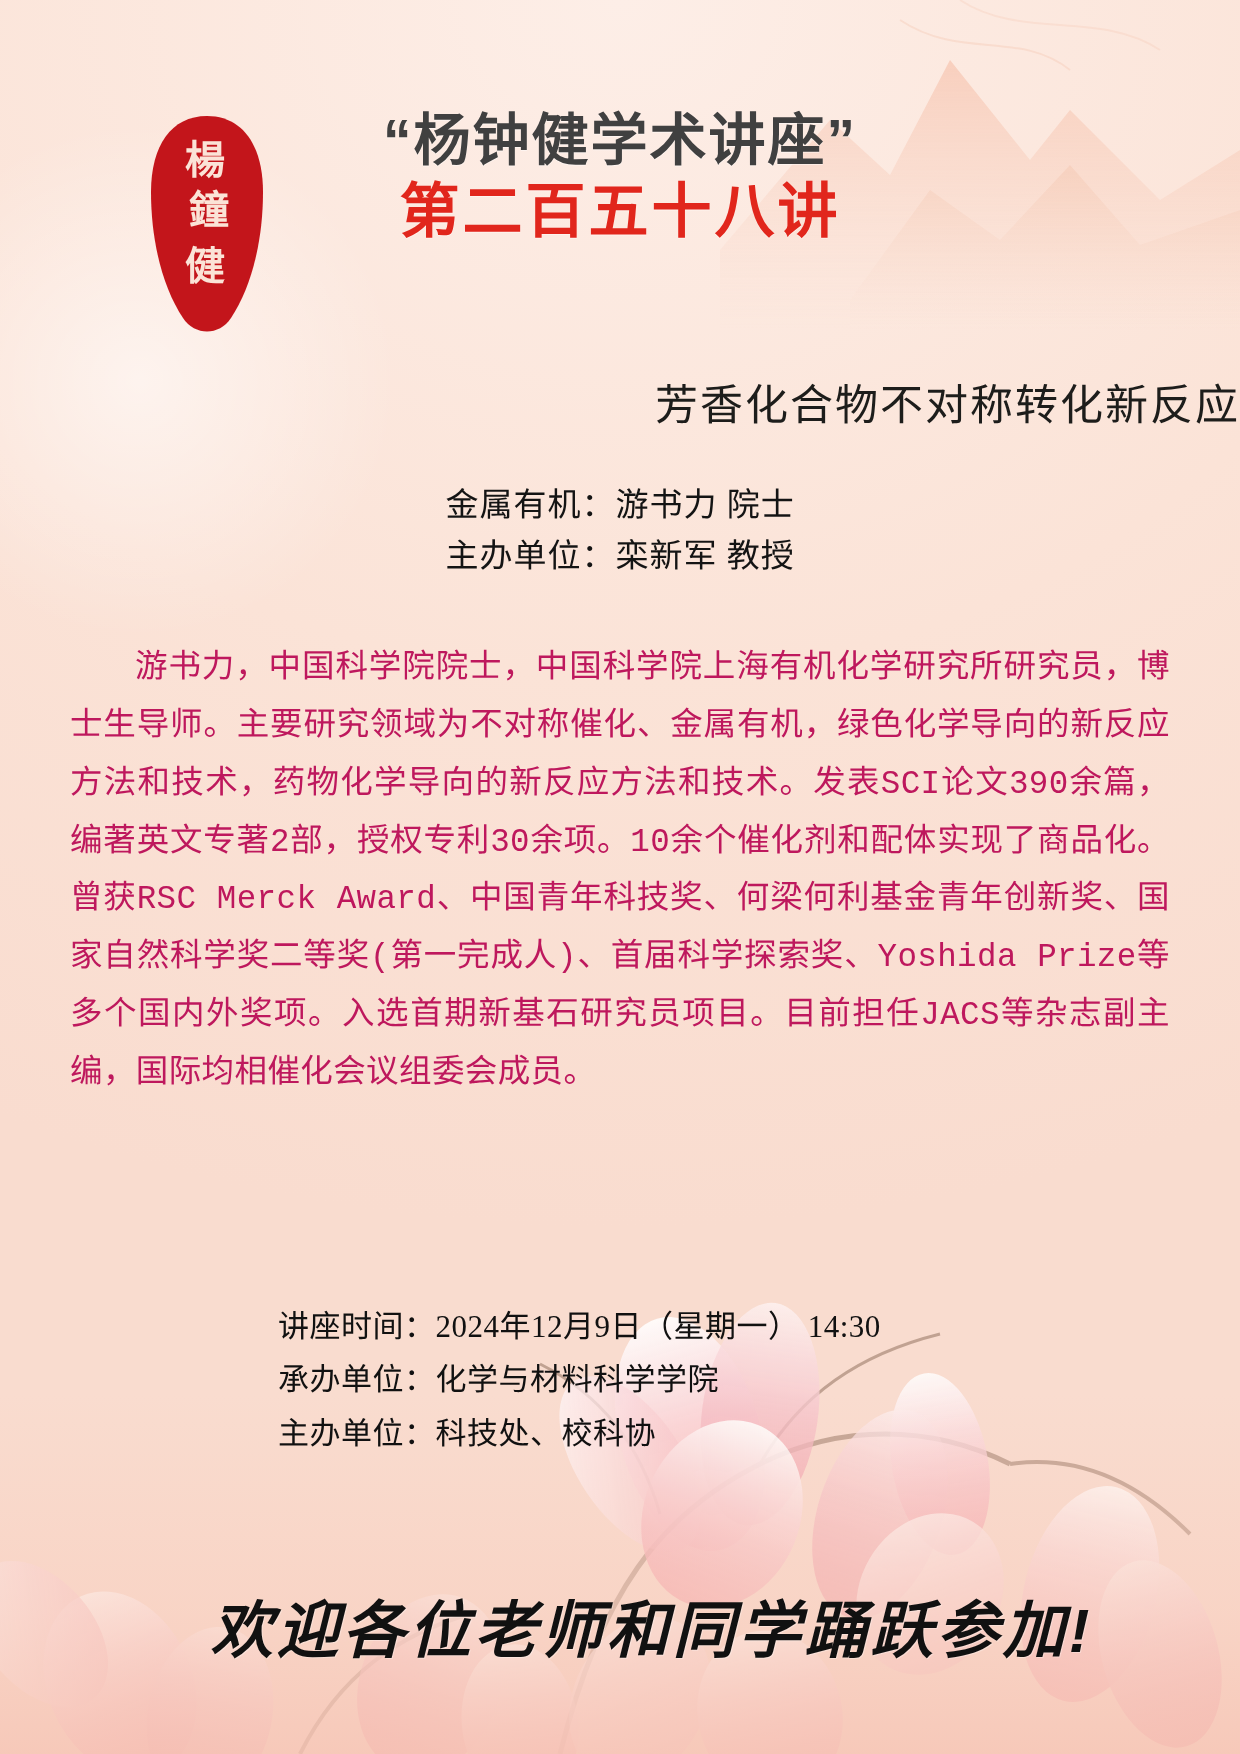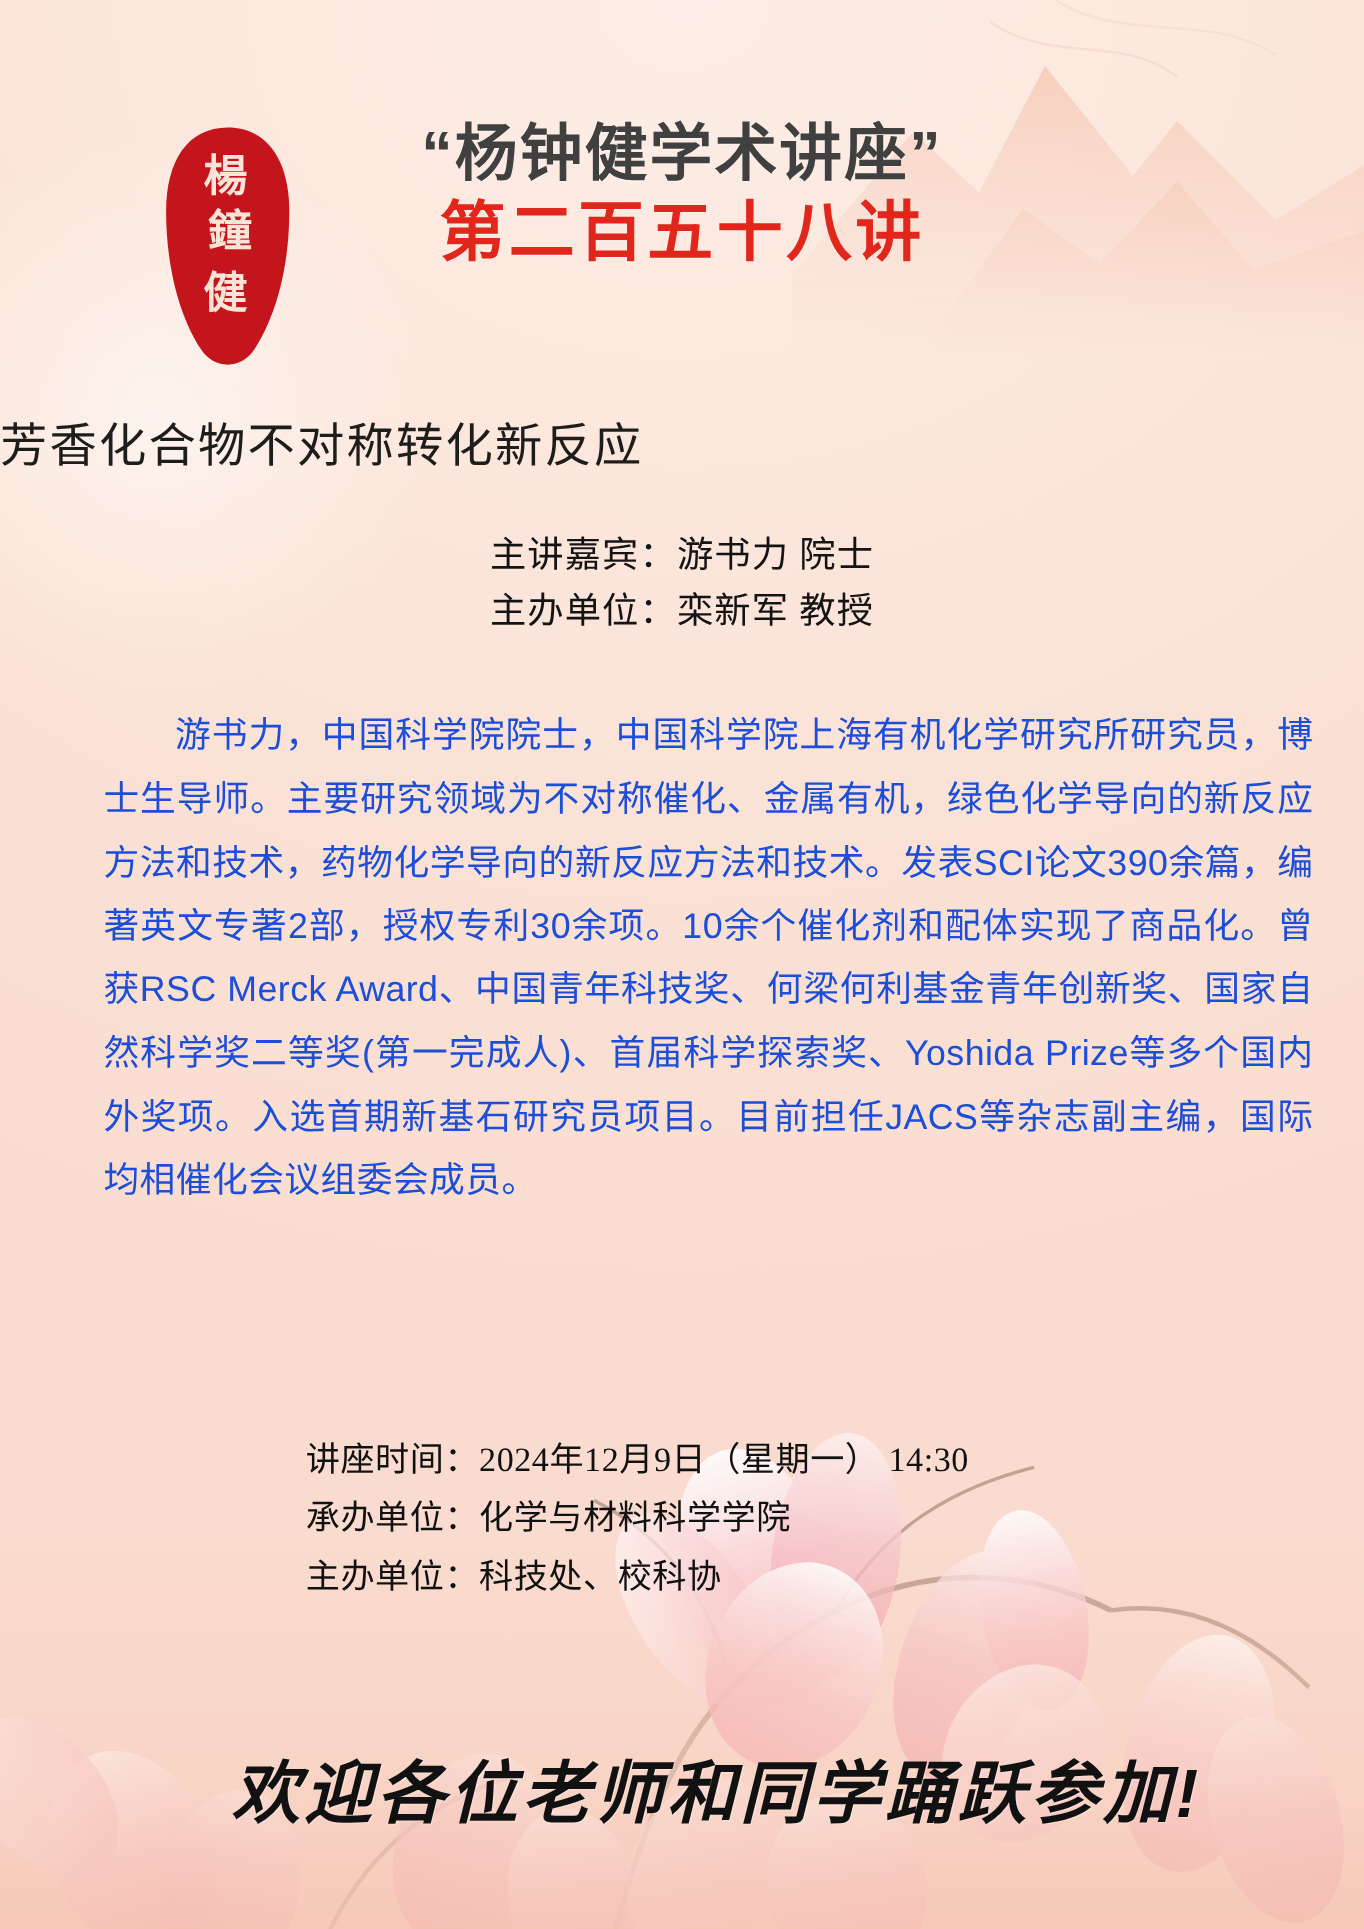--- a/index.html
+++ b/index.html
@@ -98,21 +98,21 @@
     color: #e1261c;
     line-height: 1.25;
     text-shadow: 0 1px 0 rgba(255,255,255,0.45);
   }
 
   .subject {
     position: absolute;
     top: 370px;
     left: 0;
     width: 1240px;
-    text-align: left;
+    text-align: right;
     font-family: "Liberation Sans", sans-serif;
     font-size: 43px;
     letter-spacing: 2px;
     color: #1d1d1b;
   }
 
   .speakers {
     position: absolute;
     top: 480px;
     left: 0;
@@ -123,28 +123,27 @@
     line-height: 1.55;
     color: #141414;
     letter-spacing: 1px;
   }
 
   .bio {
     position: absolute;
     top: 640px;
     left: 70px;
     width: 1100px;
-    font-family: Liberation Sans, sans-serif;
+    font-family: Liberation Mono, monospace;
     font-size: 32.5px;
     line-height: 1.78;
-    color: #1d4ed8;
+    color: #be185d;
     text-align: justify;
     text-indent: 2em;
     letter-spacing: 0.4px;
-    margin-left: 24px;
   }
 
   .details {
     position: absolute;
     top: 1300px;
     left: 278px;
     font-family: "Liberation Serif", serif;
     font-size: 31px;
     line-height: 1.72;
     color: #111;
@@ -264,21 +263,21 @@
   </svg>
 
   <div class="title-block">
     <div class="title-line1">“杨钟健学术讲座”</div>
     <div class="title-line2">第二百五十八讲</div>
   </div>
 
   <div class="subject">芳香化合物不对称转化新反应</div>
 
   <div class="speakers">
-    <div>主讲嘉宾：游书力  院士</div>
+    <div>金属有机：游书力  院士</div>
     <div>主办单位：栾新军  教授</div>
   </div>
 
   <div class="bio">游书力，中国科学院院士，中国科学院上海有机化学研究所研究员，博士生导师。主要研究领域为不对称催化、金属有机，绿色化学导向的新反应方法和技术，药物化学导向的新反应方法和技术。发表SCI论文390余篇，编著英文专著2部，授权专利30余项。10余个催化剂和配体实现了商品化。曾获RSC Merck Award、中国青年科技奖、何梁何利基金青年创新奖、国家自然科学奖二等奖(第一完成人)、首届科学探索奖、Yoshida Prize等多个国内外奖项。入选首期新基石研究员项目。目前担任JACS等杂志副主编，国际均相催化会议组委会成员。</div>
 
   <div class="details">
     <div class="row">讲座时间：2024年12月9日（星期一） 14:30</div>
     <div class="row">承办单位：化学与材料科学学院</div>
     <div class="row">主办单位：科技处、校科协</div>
   </div>

